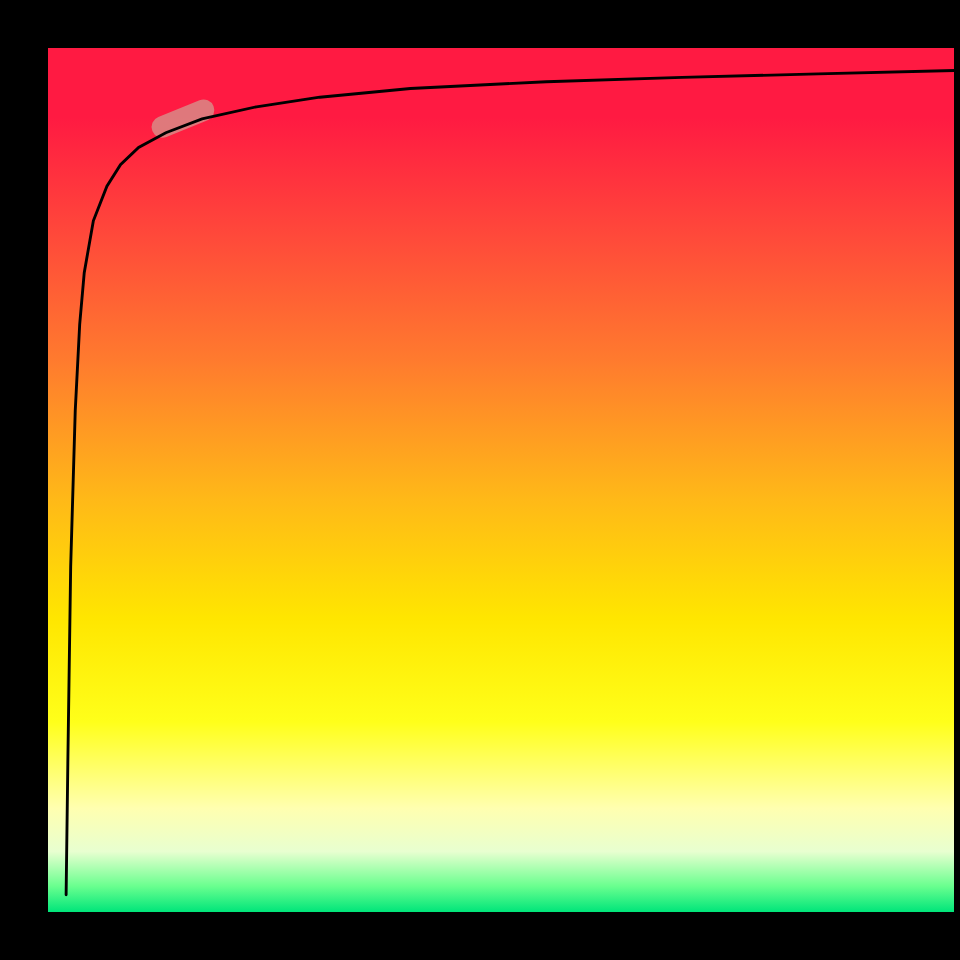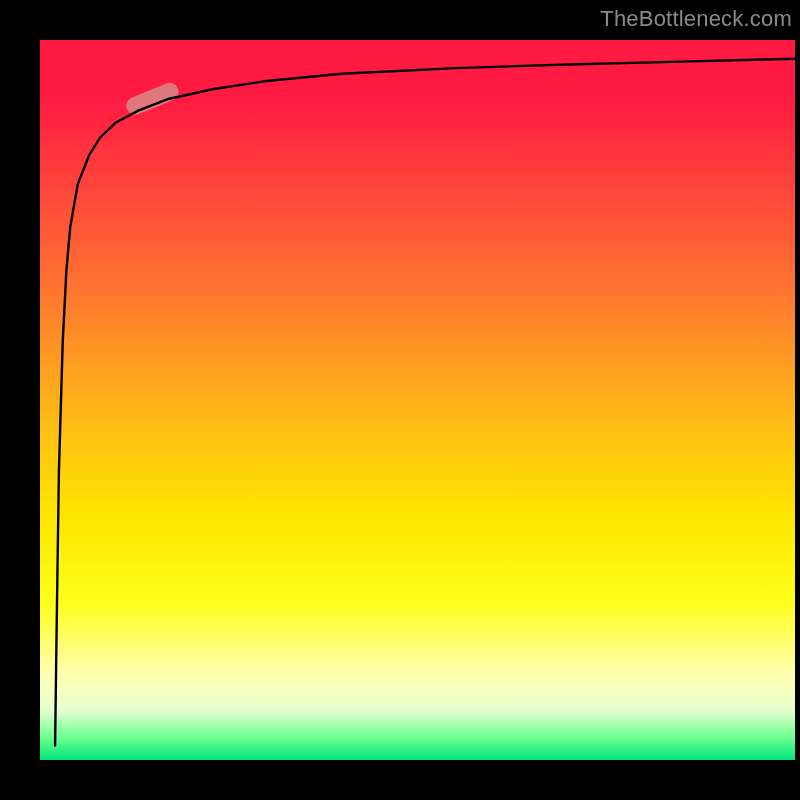--- a/index.html
+++ b/index.html
@@ -83,14 +83,13 @@
              L 128.4 59.0
              L 173.7 49.0
              L 226.5 41.0
              L 302.0 33.8
              L 415.3 28.1
              L 528.5 24.5
              L 641.8 21.6
              L 755.0 18.7"></path>
   </svg>
 
-  <div class="watermark">TheBottleneck.com</div>
 </div>
 
 </body></html>

